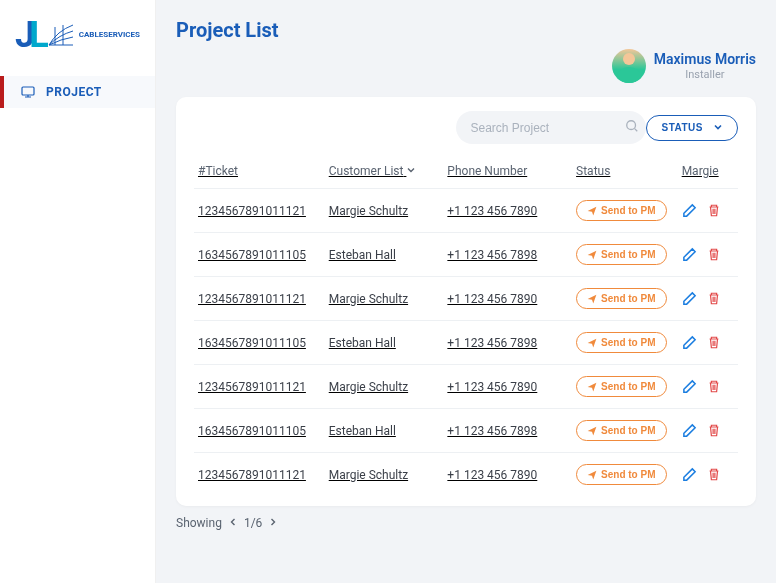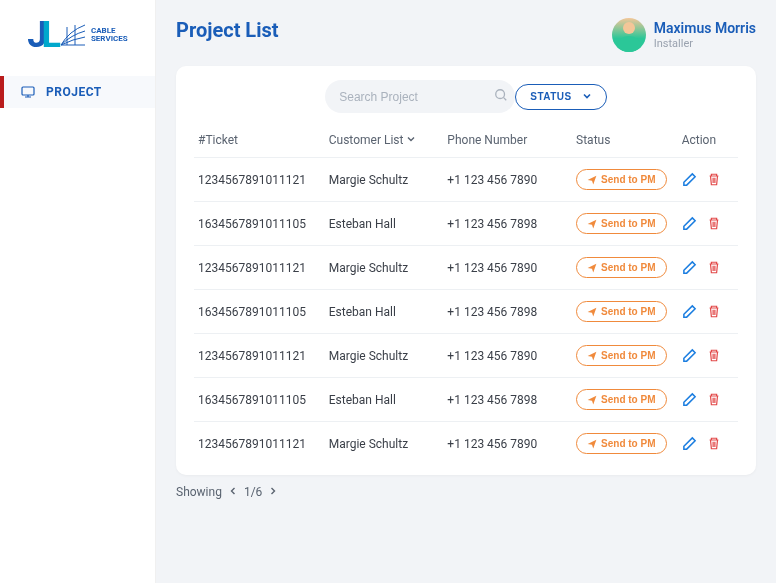--- a/index.html
+++ b/index.html
@@ -2,42 +2,42 @@
 <html><head>
 <meta charset="utf-8">
 <style>
 * { margin: 0; padding: 0; box-sizing: border-box; }
 body { font-family: -apple-system, BlinkMacSystemFont, "Segoe UI", Roboto, sans-serif; background: #fff; width: 776px; height: 583px; overflow: hidden; display: flex; }
 .sidebar { width: 156px; background: #fff; padding-top: 14px; border-right: 1px solid #f0f0f0; flex-shrink: 0; }
 .logo { display: flex; align-items: center; justify-content: center; margin-bottom: 20px; padding: 0 10px; }
 .logo-j { font-size: 36px; font-weight: 700; color: #1a5db8; }
 .logo-l { font-size: 36px; font-weight: 700; color: #00a8cc; margin-left: -6px; }
 .logo-fan { display: inline-block; width: 28px; height: 28px; position: relative; margin-left: -2px; }
-.logo-text { display: flex; flex-direction: column; font-size: 8px; font-weight: 700; color: #1a5db8; line-height: 1; margin-left: 4px; }
+.logo-text { display: flex; font-size: 8px; font-weight: 700; color: #1a5db8; line-height: 1; margin-left: 4px; }
 .nav-item { display: flex; align-items: center; padding: 8px 16px; color: #1a5db8; font-size: 12px; font-weight: 700; letter-spacing: 0.5px; cursor: pointer; }
 .nav-item.active { background: #f7f9fc; border-left: 4px solid #b91c1c; }
 .nav-icon { width: 16px; height: 16px; margin-right: 10px; display: inline-flex; align-items: center; justify-content: center; }
 .main { flex: 1; background: #f2f4f7; padding: 18px 20px; overflow: hidden; }
-.header { display: flex; justify-content: space-between; align-items: flex-start; margin-bottom: 14px; }
+.header { display: flex; justify-content: space-between; align-items: flex-start; margin-bottom: 14px; text-align: center; }
 .page-title { font-size: 20px; font-weight: 700; color: #1a5db8; }
-.user { display: flex; align-items: center; }
+.user { display: flex; align-items: center; margin-top: 31px; }
 .avatar { width: 34px; height: 34px; border-radius: 50%; background: linear-gradient(180deg, #f4c698 0%, #2bc798 60%); margin-right: 8px; position: relative; overflow: hidden; }
 .avatar::before { content: ""; position: absolute; top: 4px; left: 50%; transform: translateX(-50%); width: 12px; height: 12px; border-radius: 50%; background: #f4c698; }
 .avatar::after { content: ""; position: absolute; bottom: -2px; left: 50%; transform: translateX(-50%); width: 24px; height: 18px; border-radius: 50% 50% 0 0; background: #2bc798; }
 .user-name { font-size: 14px; font-weight: 600; color: #1a5db8; line-height: 1.2; }
 .user-role { font-size: 11px; color: #9aa2af; }
 .card { background: #fff; border-radius: 10px; box-shadow: 0 1px 3px rgba(0,0,0,0.04); padding: 14px 18px 10px; }
-.toolbar { display: flex; justify-content: center; align-items: center; margin-bottom: 12px; }
+.toolbar { display: flex; justify-content: flex-end; align-items: center; margin-bottom: 12px; }
 .search { display: flex; align-items: center; background: #f2f4f7; border-radius: 20px; padding: 7px 14px; width: 190px; }
 .search input { border: none; background: transparent; outline: none; font-size: 12px; color: #9aa2af; flex: 1; }
 .search input::placeholder { color: #aab2bd; }
 .search-icon { color: #aab2bd; }
 .status-btn { display: flex; align-items: center; border: 1.5px solid #1a5db8; border-radius: 18px; padding: 6px 14px; color: #1a5db8; font-size: 10px; font-weight: 700; letter-spacing: 0.5px; cursor: pointer; background: #fff; }
 .status-btn .chev { margin-left: 10px; }
-table { width: 100%; border-collapse: collapse; font-size: 12px; }
+table { width: 100%; border-collapse: collapse; font-size: 12px; text-decoration: underline; }
 th { text-align: left; font-weight: 400; color: #5a6370; padding: 8px 4px 10px; border-bottom: 1px solid #edf0f3; }
 th.sortable { cursor: pointer; }
 td { padding: 11px 4px; border-bottom: 1px solid #edf0f3; color: #3a3f48; margin-left: 28px; }
 tr:last-child td { border-bottom: none; }
 .send-btn { display: inline-flex; align-items: center; border: 1px solid #f08a3c; border-radius: 14px; padding: 4px 10px; color: #f08a3c; font-size: 10px; font-weight: 600; cursor: pointer; background: #fff; }
 .send-btn svg { margin-right: 4px; }
 .actions { display: flex; gap: 10px; }
 .icon-btn { cursor: pointer; display: inline-flex; }
 .pager { display: flex; justify-content: flex-start; align-items: center; font-size: 12px; color: #5a6370; margin-top: 10px; gap: 4px; }
 .pager .chev { cursor: pointer; padding: 0 2px; }
@@ -120,21 +120,21 @@
         <tr>
           <th class="col-ticket">#Ticket</th>
           <th class="col-name sortable">
             <span>Customer List</span>
             <span><svg width="10" height="10" viewBox="0 0 10 10" fill="none" stroke="#5a6370" stroke-width="1.4">
                   <path d="M2 3.5 L5 6.5 L8 3.5"></path>
                 </svg></span>
           </th>
           <th class="col-phone">Phone Number</th>
           <th class="col-status">Status</th>
-          <th class="col-action">Action</th>
+          <th class="col-action">Margie</th>
         </tr>
       </thead>
       <tbody id="tbody">
           <tr>
     <td>1234567891011121</td>
     <td>Margie Schultz</td>
     <td>+1 123 456 7890</td>
     <td>
       <button class="send-btn">
         <svg width="10" height="10" viewBox="0 0 16 16" fill="#f08a3c">

